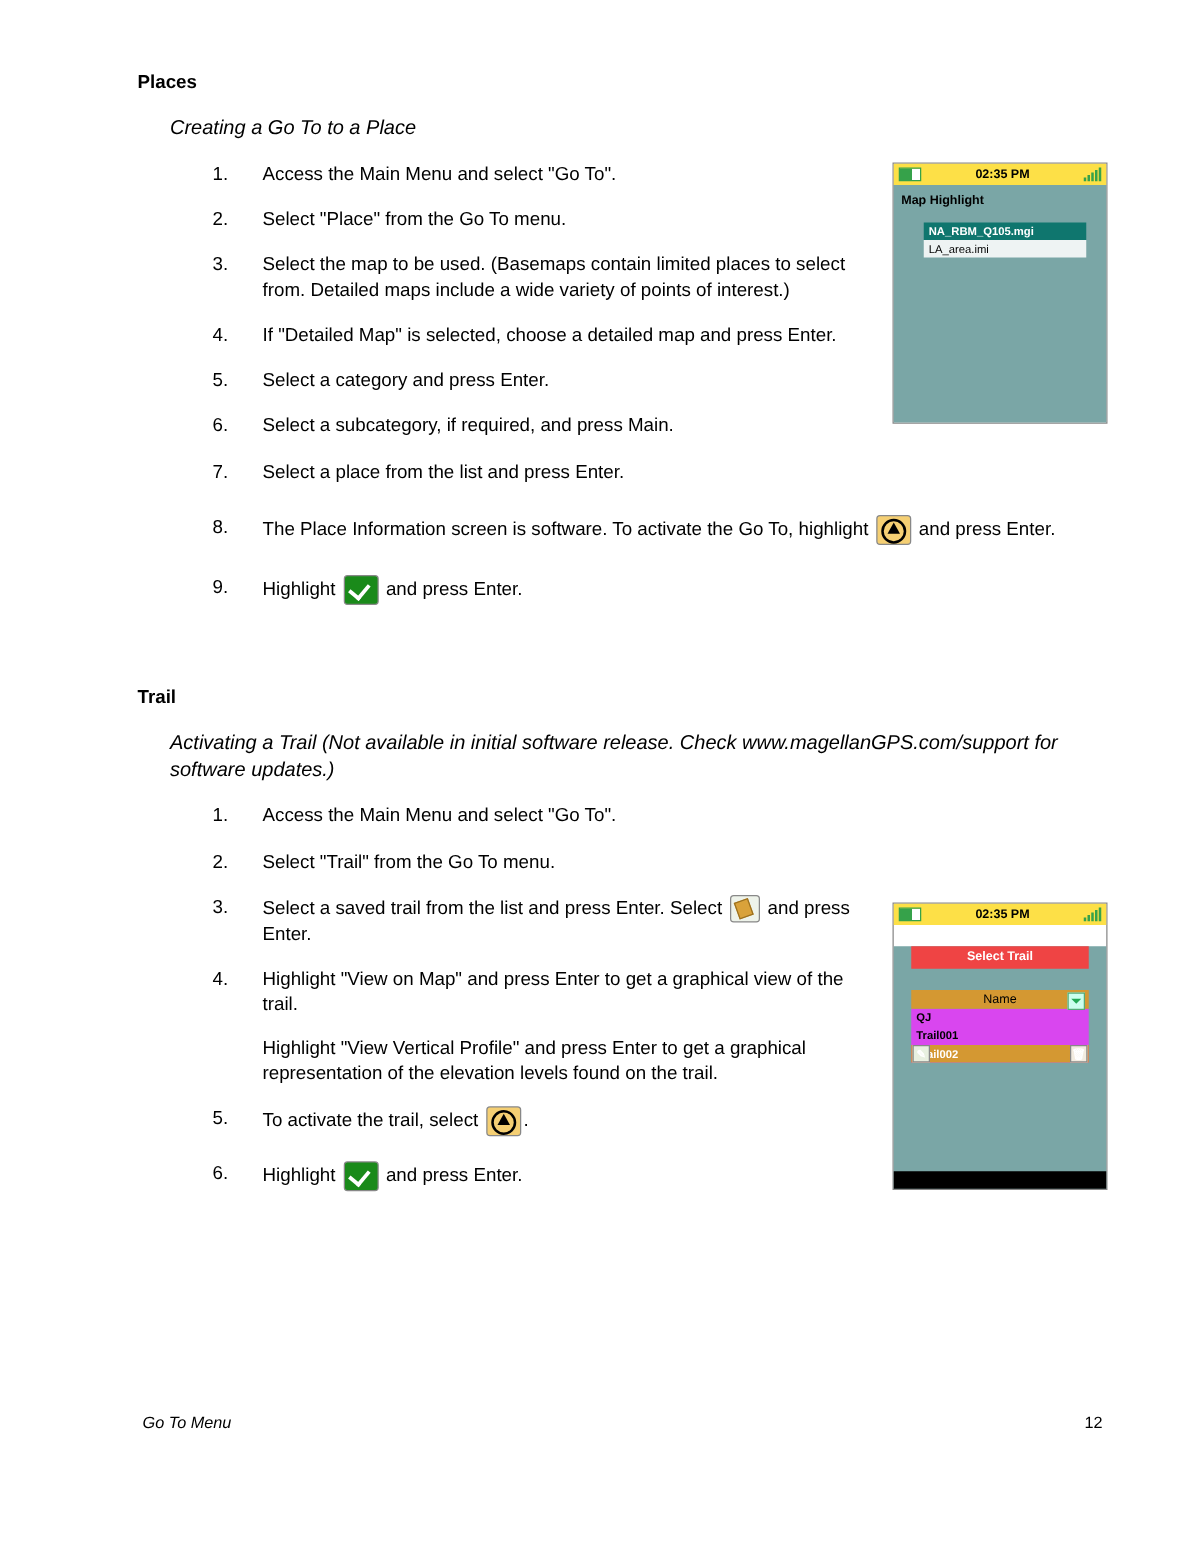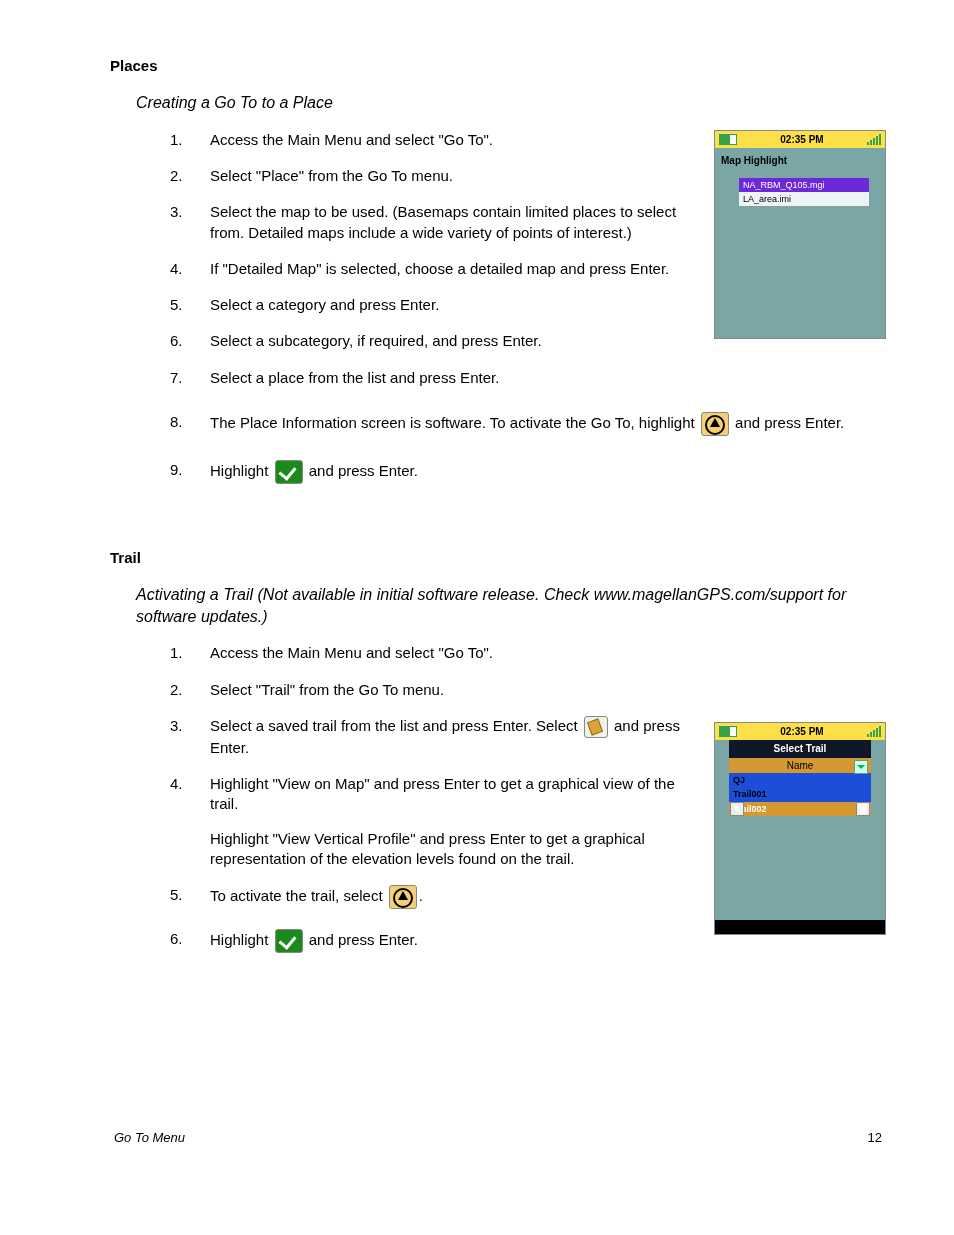--- a/index.html
+++ b/index.html
@@ -68,30 +68,30 @@
   .sig span:nth-child(2){height:5px;}
   .sig span:nth-child(3){height:7px;}
   .sig span:nth-child(4){height:9px;}
   .sig span:nth-child(5){height:11px;}
 
   
   .mapsel-body { background:#7aa6a6; padding:6px; height:190px; box-sizing:border-box; }
   .mapsel-title { font-weight:bold; color:#000; font-size:10px; margin-bottom:10px;}
   .mapsel-list { margin:8px 10px 0 18px; }
   .mapsel-list .row { font-size:9px; padding:1px 4px; }
-  .mapsel-list .row.sel { background:#6d28d9; color:#fff; }
+  .mapsel-list .row.sel { background:#0f766e; color:#fff;font-weight:bold; }
   .mapsel-list .row.alt { background:#eef3f3; color:#000; }
 
   
   .trail-body { background:#7aa6a6; height:194px; box-sizing:border-box; position:relative;}
-  .trail-head { background:#0f172a; color:#fff; text-align:center; padding:2px 14px; font-weight:bold; font-size:10px; margin:0 14px;}
+  .trail-head { background:#ef4444; color:#fff; text-align:center; padding:2px 14px; font-weight:bold; font-size:10px; margin:17px 14px;}
   .trail-namebar { background:#d49832; color:#000; text-align:center; font-size:10px; padding:1px 0; margin:0 14px; position:relative;}
   .trail-namebar .drop { position:absolute; right:3px; top:2px; width:12px;height:12px;border:1px solid #5a7;background:#cfe;}
   .trail-namebar .drop::after{content:"";position:absolute;left:2px;top:4px;border-left:4px solid transparent;border-right:4px solid transparent;border-top:4px solid #2a5;}
-  .trail-list { margin:0 14px; background:#1d4ed8;}
+  .trail-list { margin:0 14px; background:#d946ef;}
   .trail-list .trow { font-size:9px; padding:1px 4px; font-weight:bold;}
   .trail-list .trow.sel { background:#d49832; color:#fff;}
   .trail-footer{position:absolute;bottom:0;left:0;right:0;height:14px;background:#000;}
   .side-ico{position:absolute;left:1px;width:12px;height:12px;border:1px solid #888;background:#e8f0e0;font-size:9px;text-align:center;line-height:12px;}
   .side-ico.del{left:auto;right:1px;background:#f3ece0;}
 
   
   .ico {
     display:inline-block; vertical-align:middle; width:26px; height:22px;
     border:1px solid #888; border-radius:3px; position:relative; margin:0 2px;
@@ -155,21 +155,21 @@
     <li class="constrain-1">
         <span class="num">4.</span>
         <span class="txt">If "Detailed Map" is selected, choose a detailed map and press Enter.</span>
       </li>
     <li>
         <span class="num">5.</span>
         <span class="txt">Select a category and press Enter.</span>
       </li>
     <li>
         <span class="num">6.</span>
-        <span class="txt">Select a subcategory, if required, and press Enter.</span>
+        <span class="txt">Select a subcategory, if required, and press Main.</span>
       </li>
     <li>
         <span class="num">7.</span>
         <span class="txt">Select a place from the list and press Enter.</span>
       </li>
     <li style="margin-top:24px;">
       <span class="num">8.</span>
       <span class="txt">
         <span>The Place Information screen is software. To activate the Go To, highlight </span>
         <span class="ico ico-arrow"></span>

